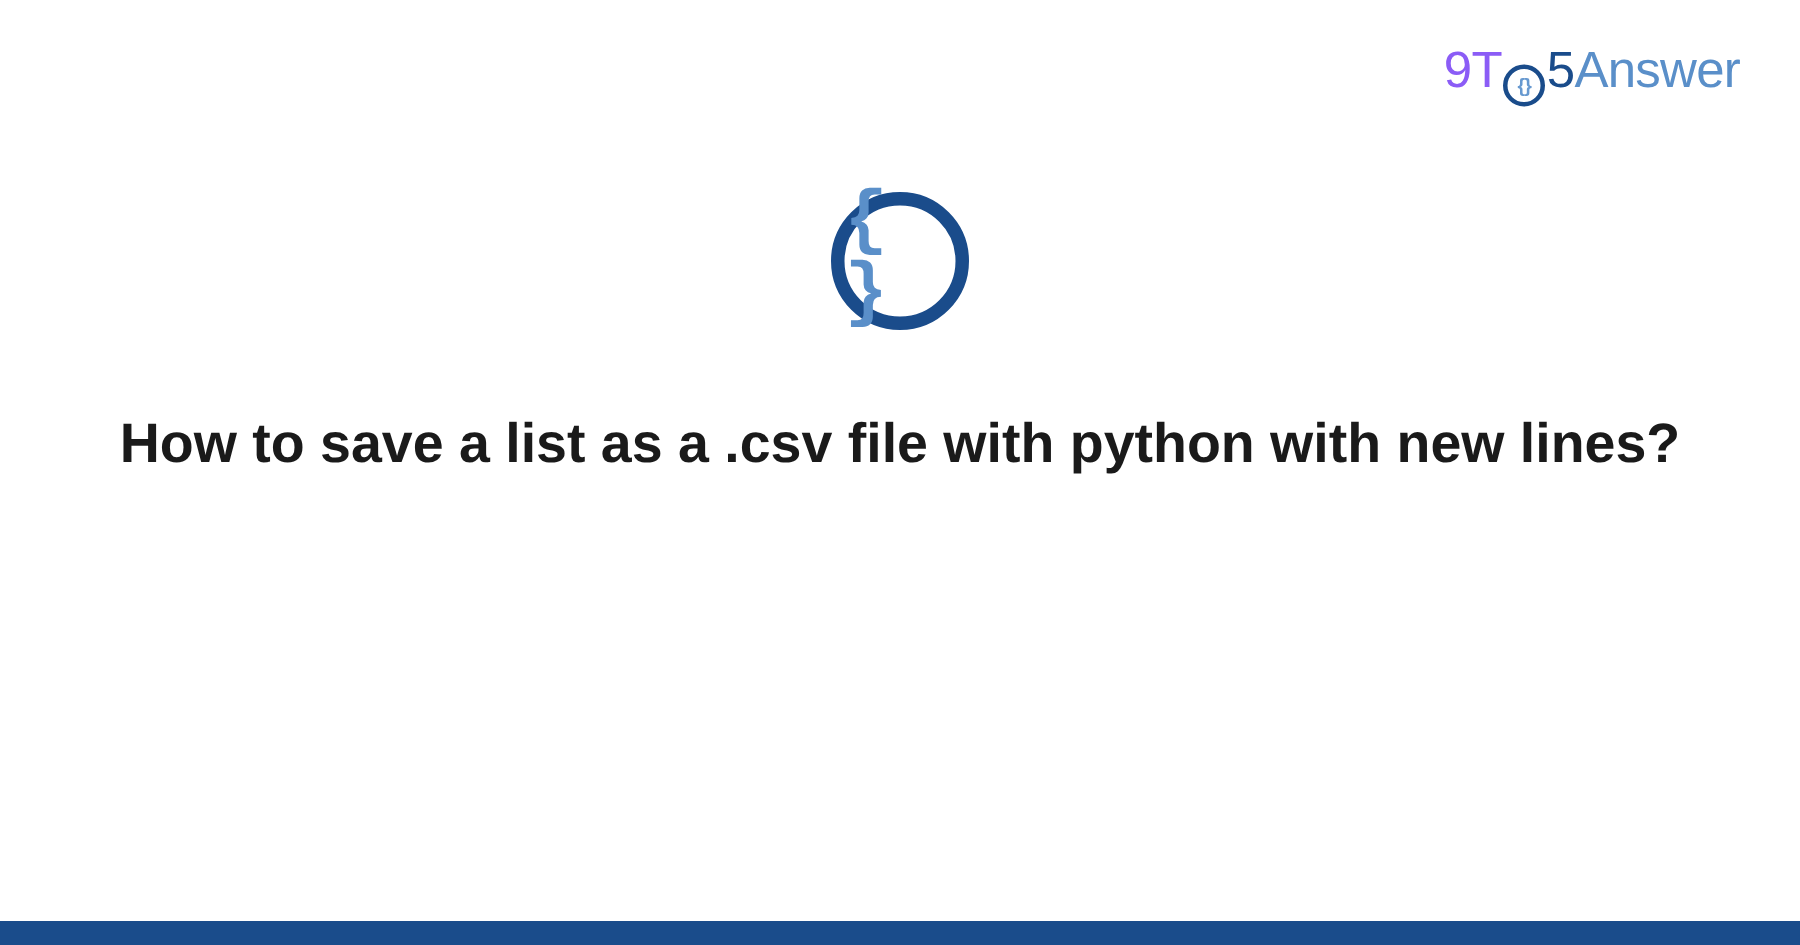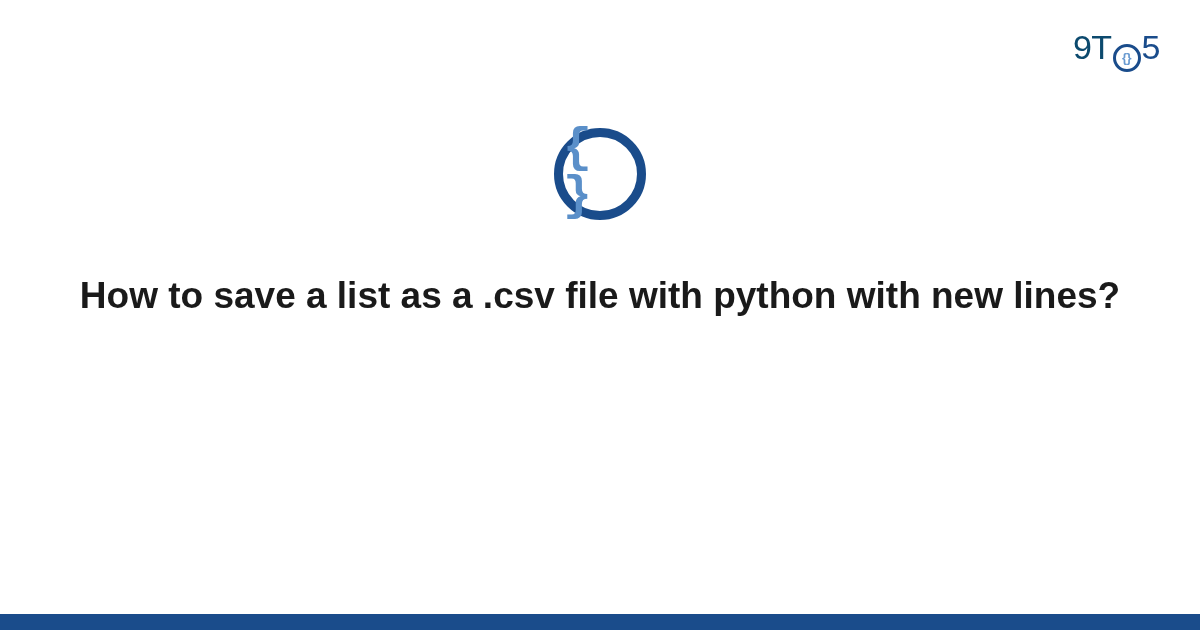--- a/index.html
+++ b/index.html
@@ -19,21 +19,21 @@
       position: absolute;
       top: 28px;
       right: 40px;
       display: flex;
       align-items: baseline;
       font-size: 34px;
       font-weight: 500;
       letter-spacing: -0.5px;
     }
     .logo-9t {
-      color: #0c4a6e;
+      color: #8b5cf6;
     }
     .logo-circle {
       display: inline-flex;
       align-items: center;
       justify-content: center;
       width: 28px;
       height: 28px;
       border: 3px solid #1a4c8b;
       border-radius: 50%;
       margin: 0 1px;
@@ -98,20 +98,21 @@
   </style>
 </head>
 <body>
 
 <div class="logo-container">
   <span class="logo-9t">9T</span>
   <span class="logo-circle">
     <span class="logo-circle-inner">{}</span>
   </span>
   <span class="logo-5">5</span>
+  <span class="logo-answer">Answer</span>
 </div>
 
 <div class="center-icon">
   <span class="center-icon-braces">{ }</span>
 </div>
 
 <h1 class="title">How to save a list as a .csv file with python with new lines?</h1>
 
 <div class="bottom-bar"></div>
 

